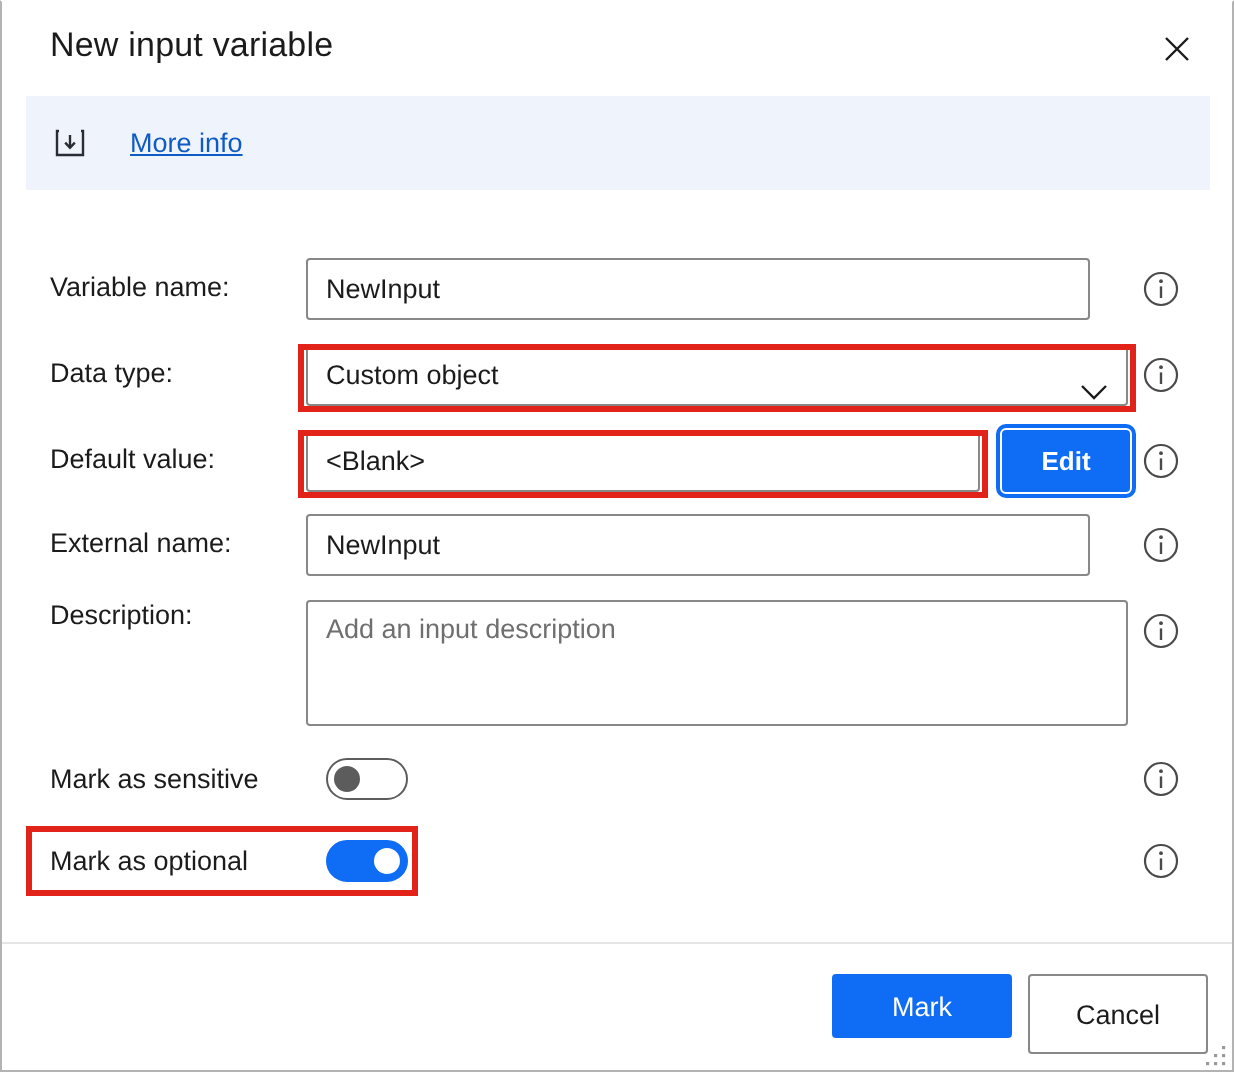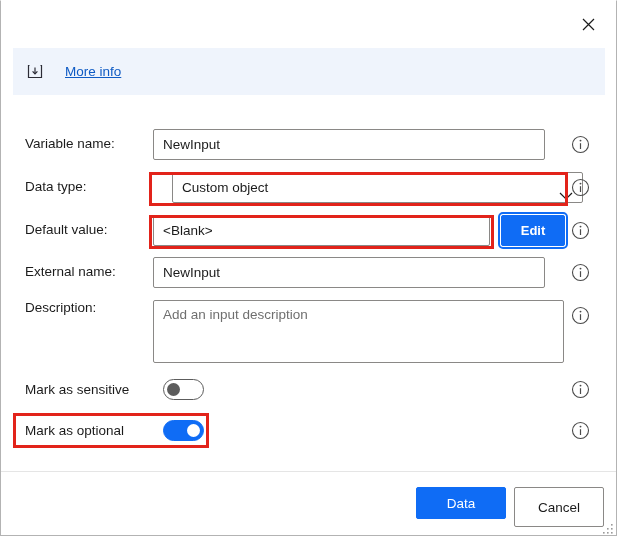--- a/index.html
+++ b/index.html
@@ -287,20 +287,21 @@
     height: 12px;
     cursor: nwse-resize;
   }
 </style>
 </head>
 <body>
 
 <div id="dialog">
 
   <div id="titlebar">
+    <div id="dialog-title">New input variable</div>
     <button id="close-button" title="Close">
       <svg width="13" height="13" viewBox="0 0 13 13">
         <path d="M1 1 L12 12 M12 1 L1 12" stroke="#1b1b1b" stroke-width="1.2" fill="none"></path>
       </svg>
     </button>
   </div>
 
   <div id="banner">
     <span id="banner-icon">
       <svg width="18" height="18" viewBox="0 0 18 18">
@@ -319,21 +320,21 @@
       <svg width="19" height="19" viewBox="0 0 19 19">
         <circle cx="9.5" cy="9.5" r="8" stroke="#4a4a4a" stroke-width="1.1" fill="none"></circle>
         <circle cx="9.5" cy="5.6" r="0.95" fill="#4a4a4a"></circle>
         <path d="M9.5 8.2 L9.5 14" stroke="#4a4a4a" stroke-width="1.2"></path>
       </svg>
     </span>
   </div>
 
   <div class="row" style="top:171px;">
     <span class="field-label" style="top:7px;">Data type:</span>
-    <div class="dropdown" style="top:0;margin-left:19px;">
+    <div class="dropdown" style="top:0;">
       <span>Custom object</span>
       <span class="chevron">
         <svg width="14" height="10" viewBox="0 0 14 10">
           <path d="M1 2 L7 8 L13 2" stroke="#1b1b1b" stroke-width="1.2" fill="none"></path>
         </svg>
       </span>
     </div>
     <span class="info-icon" style="top:6px;">
       <svg width="19" height="19" viewBox="0 0 19 19">
         <circle cx="9.5" cy="9.5" r="8" stroke="#4a4a4a" stroke-width="1.1" fill="none"></circle>
@@ -405,21 +406,21 @@
       <svg width="19" height="19" viewBox="0 0 19 19">
         <circle cx="9.5" cy="9.5" r="8" stroke="#4a4a4a" stroke-width="1.1" fill="none"></circle>
         <circle cx="9.5" cy="5.6" r="0.95" fill="#4a4a4a"></circle>
         <path d="M9.5 8.2 L9.5 14" stroke="#4a4a4a" stroke-width="1.2"></path>
       </svg>
     </span>
   </div>
   <div class="annot" style="left:12px; top:412px; width:196px; height:35px;"></div>
 
   <div id="footer-sep"></div>
-  <button id="save-button">Data</button>
+  <button id="save-button">Mark</button>
   <button id="cancel-button">Cancel</button>
 
   <span id="resize-grip">
     <svg width="12" height="12" viewBox="0 0 12 12">
       <g fill="#9a9a9a">
         <rect x="9" y="1" width="1.6" height="1.6"></rect>
         <rect x="9" y="5" width="1.6" height="1.6"></rect>
           <rect x="5" y="5" width="1.6" height="1.6"></rect>
         <rect x="9" y="9" width="1.6" height="1.6"></rect>
           <rect x="5" y="9" width="1.6" height="1.6"></rect>

